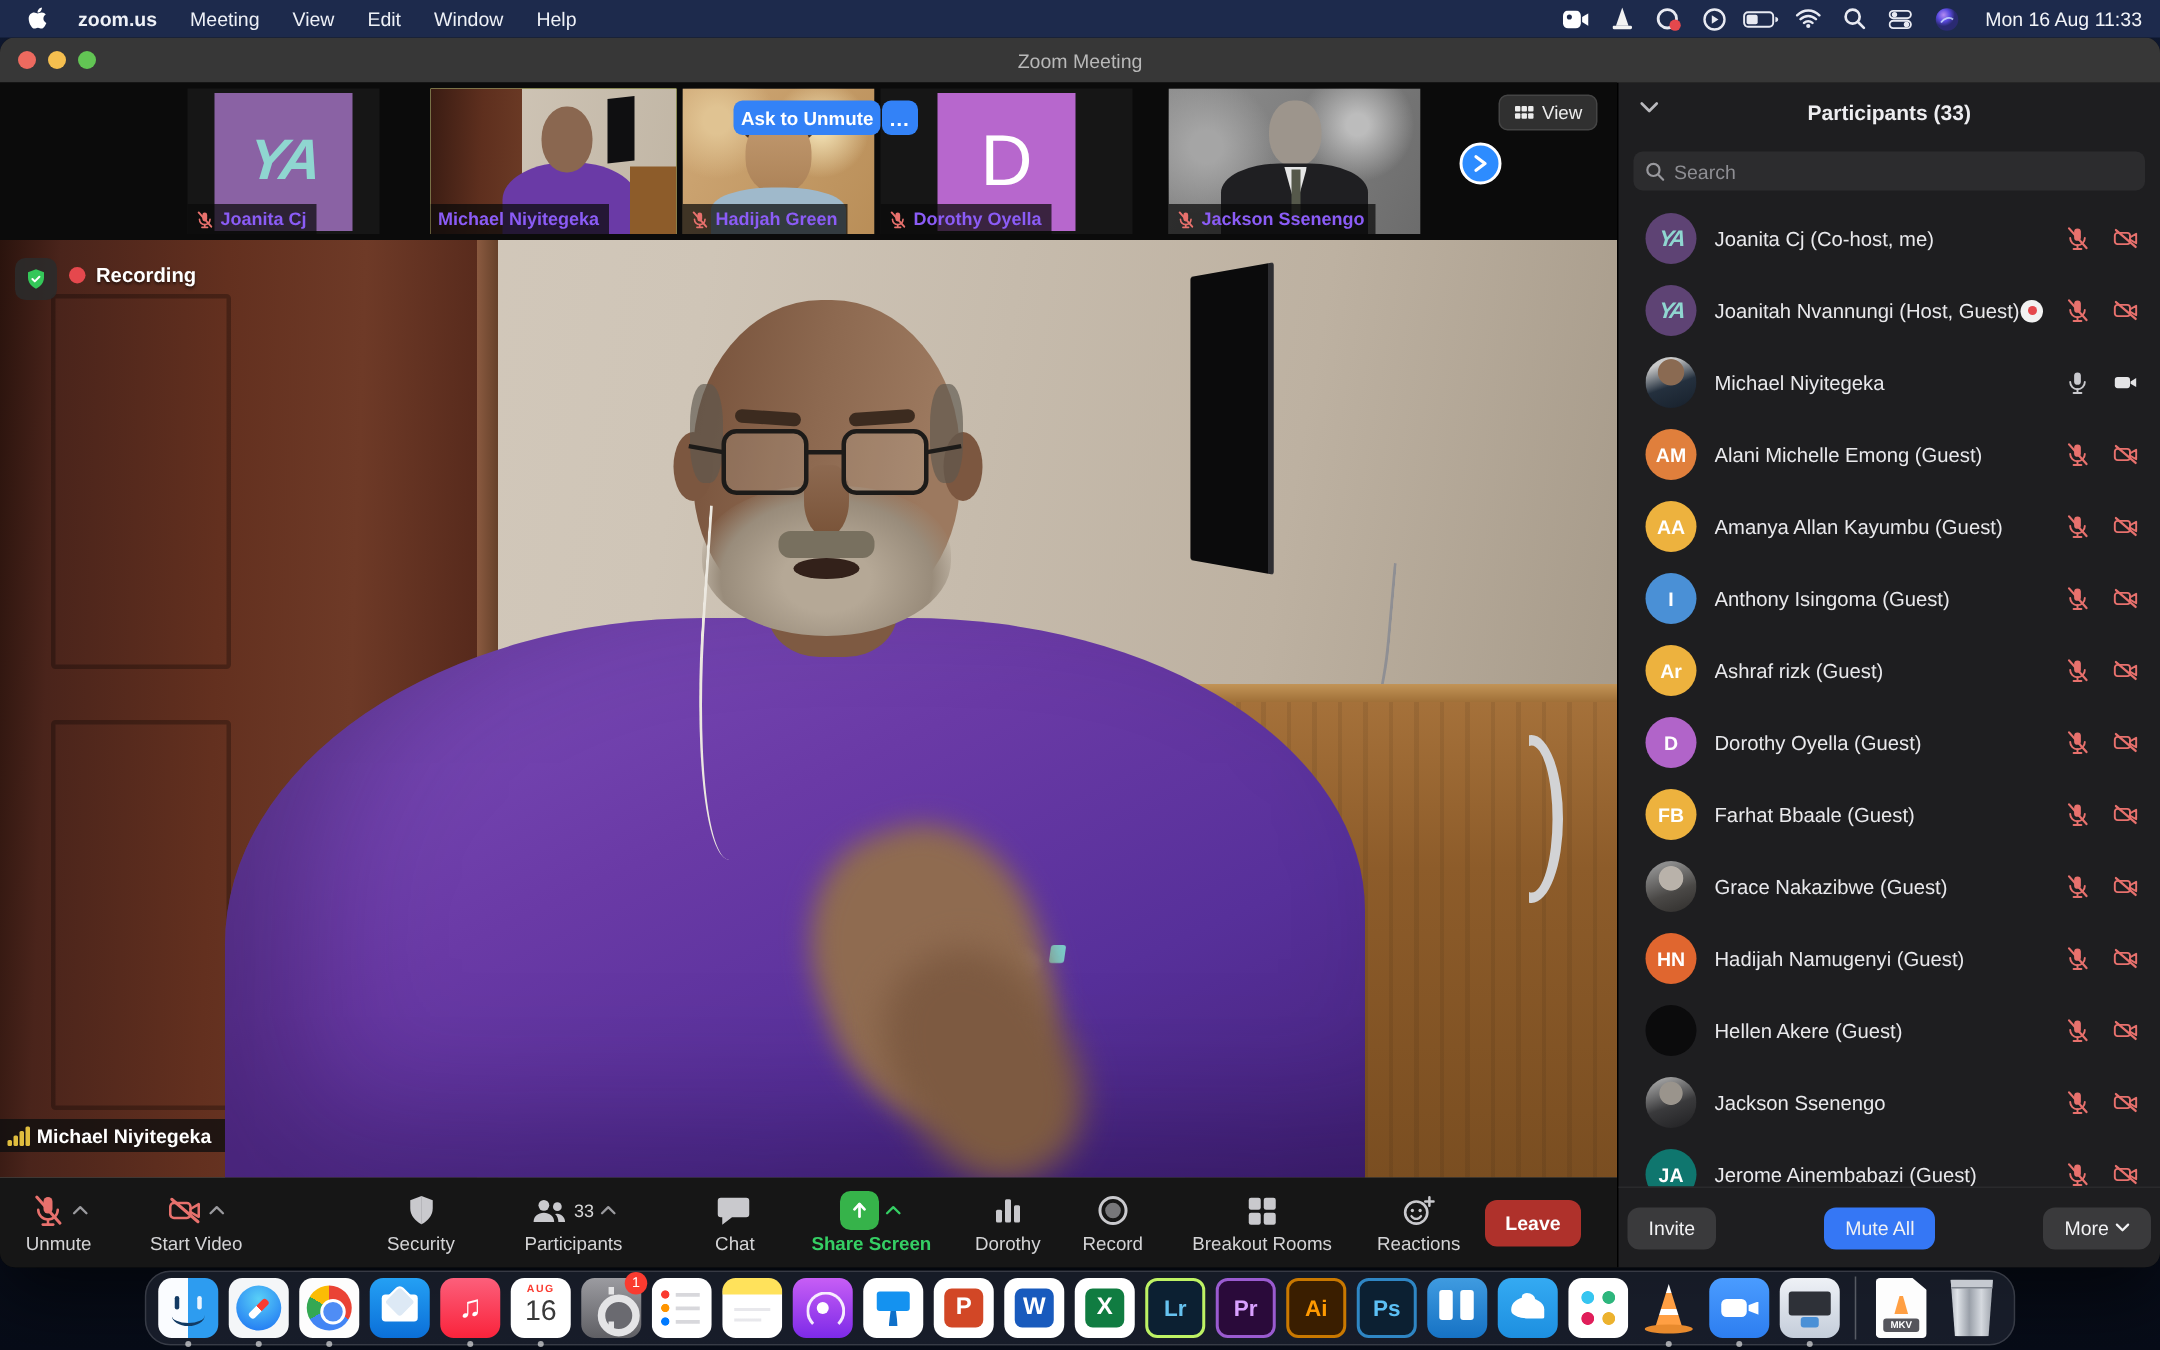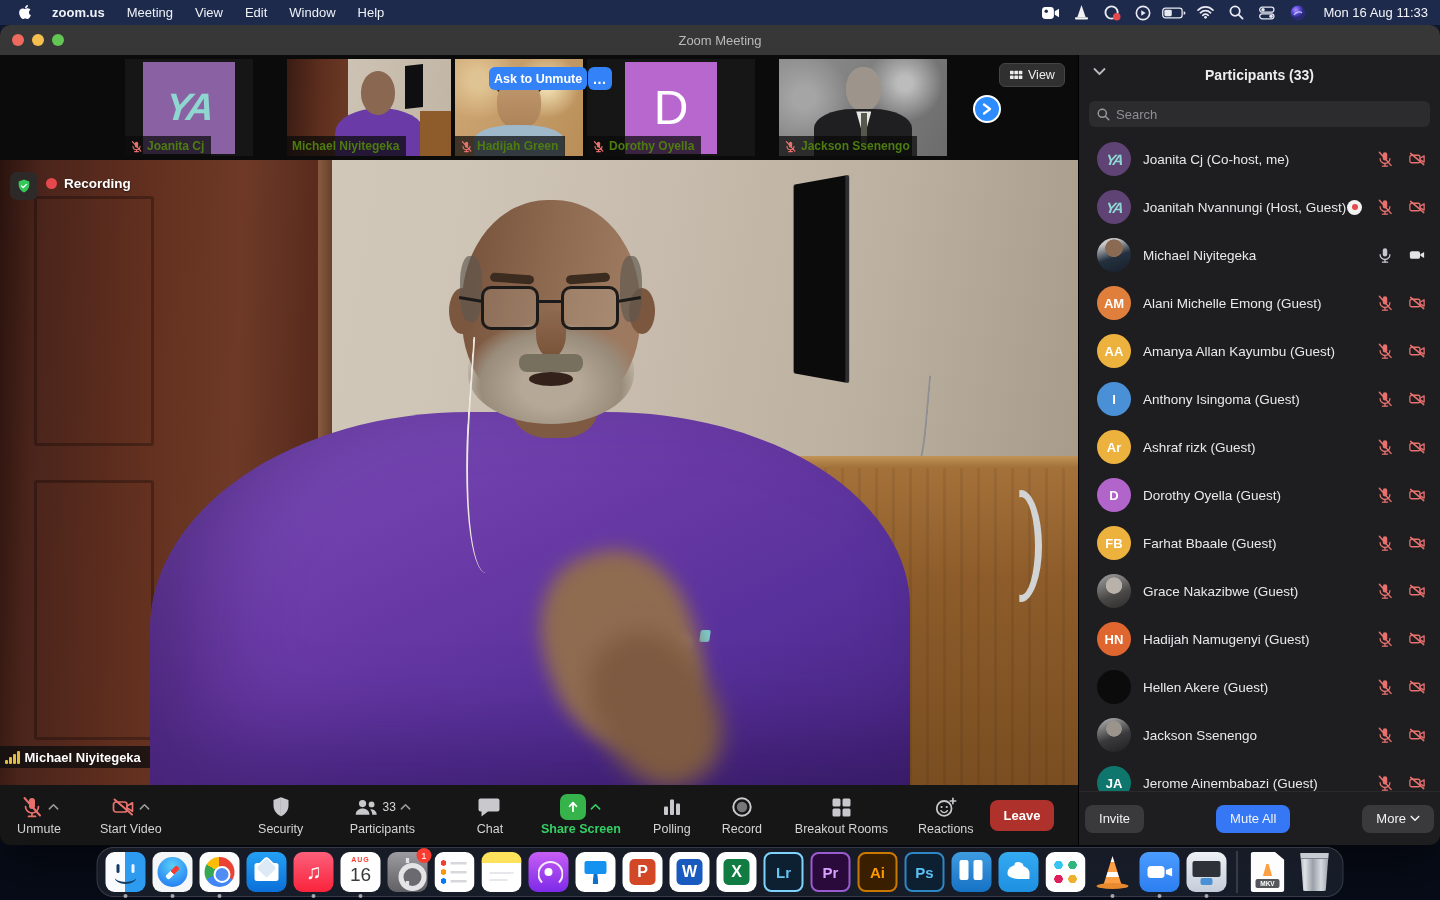--- a/index.html
+++ b/index.html
@@ -38,21 +38,21 @@
   .tile-fill{position:absolute;inset:0}
   .center{display:flex;align-items:center;justify-content:center}
   .sq{width:92px;height:92px;display:flex;align-items:center;justify-content:center}
   .sq-joanita{background:#8a62a4}
   .sq-dorothy{background:#b767cd}
   .monogram{font-weight:bold;font-style:italic;letter-spacing:-2px;color:#8fd6d0;transform:skewX(-6deg)}
   .sq .monogram{font-size:38px}
   .big-letter{color:#fff;font-size:48px;font-weight:400}
   .tile-label{position:absolute;left:0;bottom:0;height:20px;background:rgba(10,10,10,.72);
     display:flex;align-items:center;gap:4px;padding:0 7px 0 5px;max-width:100%}
-  .lab-txt{color:#4d7c0f;font-size:12px;font-weight:bold;white-space:nowrap}
+  .lab-txt{color:#8b5cf6;font-size:12px;font-weight:bold;white-space:nowrap}
   .lab-mic{width:13px;height:13px;color:#e8716d;display:inline-flex}
   .lab-mic svg{width:13px;height:13px}
 
   
   .sc-mm{background:linear-gradient(100deg,#d3c9bb,#c1b6a5)}
   .mm-door{position:absolute;left:0;top:0;width:37%;height:100%;background:linear-gradient(92deg,#3a1c13,#5e2f1e 55%,#6b3a25)}
   .mm-tv{position:absolute;right:17%;top:6%;width:11%;height:44%;background:#0f0f11;transform:skewY(-6deg)}
   .mm-head{position:absolute;left:45%;top:12%;width:21%;height:46%;background:#8a6750;border-radius:48%}
   .mm-body{position:absolute;left:29%;top:50%;width:55%;height:52%;background:#6a3aa6;border-radius:50% 50% 0 0}
   .mm-cab{position:absolute;right:0;top:54%;width:19%;height:46%;background:#8d5c2a}
@@ -256,21 +256,21 @@
   .app-keynote .base::before{content:"";position:absolute;left:9px;top:9px;width:22px;height:13px;background:#1492f0;border-radius:2px}
   .app-keynote .base::after{content:"";position:absolute;left:17px;top:22px;width:6px;height:10px;background:#0f70c9;
     clip-path:polygon(20% 0,80% 0,100% 100%,0 100%)}
   .mso .base{background:#fff}
   .mso .emblem{position:absolute;left:7px;top:7px;width:26px;height:26px;border-radius:5px;color:#fff;
     display:flex;align-items:center;justify-content:center;font-size:16px;font-weight:bold}
   .app-powerpoint .emblem{background:#d24726}
   .app-word .emblem{background:#185abd}
   .app-excel .emblem{background:#107c41}
   .adobe .base{display:flex;align-items:center;justify-content:center;font-size:15px;font-weight:bold;border-radius:8px}
-  .app-lightroom .base{background:#0c2032;color:#67c3f0;border:2px solid #7dd3fc}
+  .app-lightroom .base{background:#0c2032;color:#67c3f0;border:2px solid #bef264}
   .app-premiere .base{background:#2a0a3a;color:#d9a1ff;border:2px solid #9a5bd0}
   .app-illustrator .base{background:#3a1e00;color:#ff9a00;border:2px solid #c97800}
   .app-photoshop .base{background:#0c2032;color:#5cc0f5;border:2px solid #2f86c4}
   .app-trello .base{background:linear-gradient(#3f9be0,#1672c4)}
   .app-trello .base::before{content:"";position:absolute;left:8px;top:8px;width:9px;height:20px;background:#fff;border-radius:2px;
     box-shadow:14px 0 0 #fff}
   .app-trello .base::after{content:"";position:absolute;left:22px;top:21px;width:9px;height:11px;background:#1672c4;opacity:0}
   .app-twitter .base{background:linear-gradient(#34aaf2,#1d8fe0)}
   .app-twitter .base::before{content:"";position:absolute;left:9px;top:13px;width:22px;height:14px;background:#fff;
     border-radius:70% 90% 10% 90%/90% 90% 10% 60%}
@@ -679,21 +679,21 @@
           <div class="tb-item ml5">
             <div class="tb-top">
               <span class="tb-ico">
                 <svg viewBox="0 0 24 24" fill="currentColor">
                   <rect x="4" y="11.5" width="4" height="8.5" rx="1"></rect>
                   <rect x="10" y="4.5" width="4" height="15.5" rx="1"></rect>
                   <rect x="16" y="8.5" width="4" height="11.5" rx="1"></rect>
                 </svg>
               </span>
             </div>
-            <div class="tb-label">Polling</div>
+            <div class="tb-label">Dorothy</div>
           </div>
           <div class="tb-item ml7">
             <div class="tb-top">
               <span class="tb-ico">
                 <svg viewBox="0 0 24 24">
                   <circle cx="12" cy="12" r="8.7" fill="none" stroke="currentColor" stroke-width="2"></circle>
                   <circle cx="12" cy="12" r="5.2" fill="currentColor" opacity=".55"></circle>
                 </svg>
               </span>
             </div>

